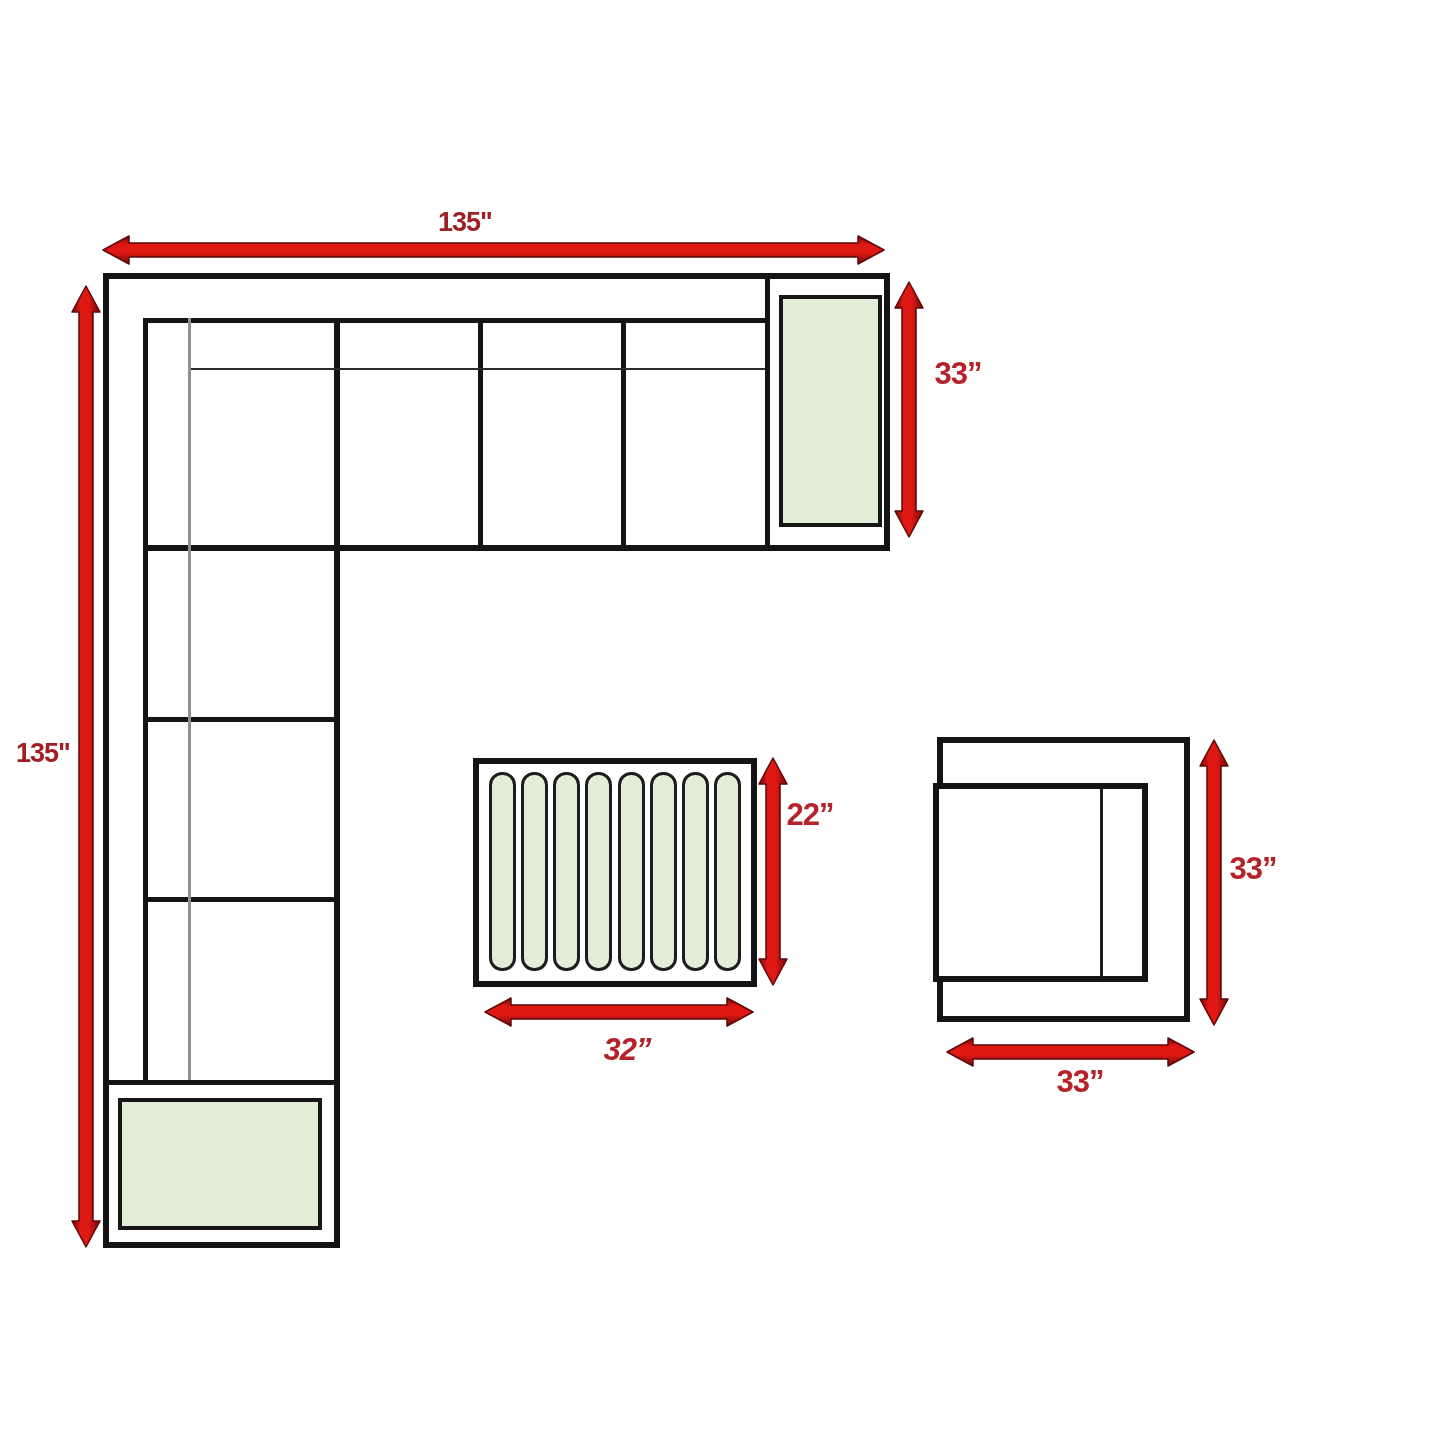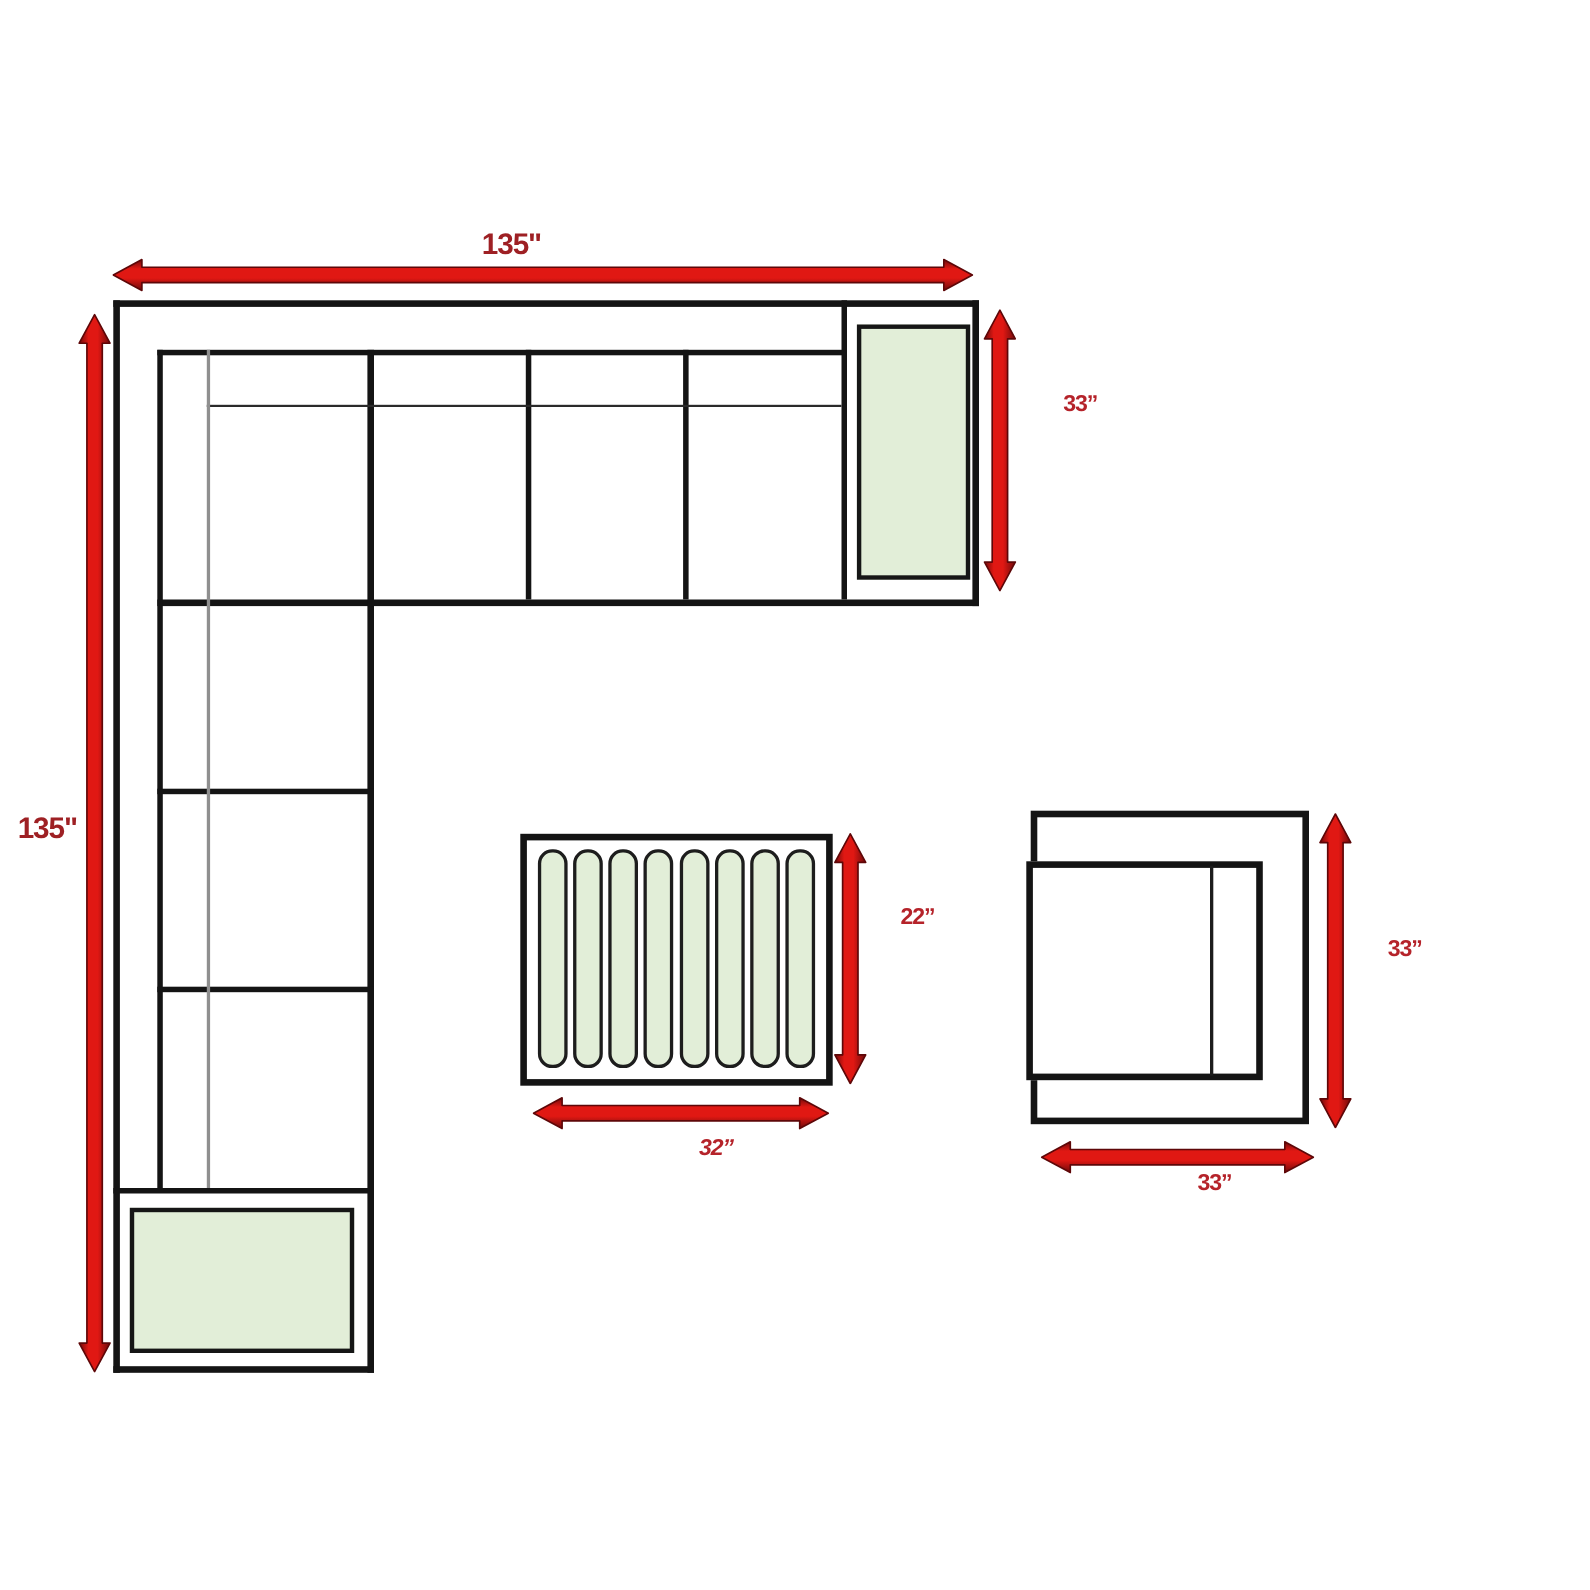--- a/index.html
+++ b/index.html
@@ -22,21 +22,21 @@
   .arrow{position:absolute;}
   .dim-label{
     position:absolute;
     color:#a82025;
     font-weight:bold;
     text-align:center;
     letter-spacing:-1px;
     white-space:nowrap;
   }
   .dim-label.big{font-size:27px;color:#9e2024;}
-  .dim-label.small{font-size:21px;color:#b5232a;padding-left:24px;}
+  .dim-label.small{font-size:31px;color:#b5232a;}
   .table-outer{
     position:absolute;left:473px;top:758px;width:284px;height:229px;
     border:6px solid #141414;box-sizing:border-box;background:#ffffff;
   }
   .slat-row{
     position:absolute;left:10px;right:10px;top:8px;bottom:10px;
     display:flex;justify-content:space-between;align-items:stretch;
   }
   .slat{
     width:27px;
@@ -159,21 +159,21 @@
         <linearGradient id="g5" x1="0" y1="0" x2="0" y2="1">
       <stop offset="0" stop-color="#6f0a0b"></stop>
           <stop offset="0.3" stop-color="#e01813"></stop>
       <stop offset="0.6" stop-color="#e01813"></stop>
           <stop offset="1" stop-color="#6f0a0b"></stop>
     </linearGradient>
       </defs>
     <polygon points="1,16 27,2 27,9 243,9 243,2 269,16 243,30 243,23 27,23 27,30" fill="url(#g5)" stroke="#5e0708" stroke-width="1.5" stroke-linejoin="round"></polygon>
   </svg>
 
-  <div class="dim-label small" style="left:775px;top:822px;width:70px;">22”</div>
+  <div class="dim-label small" style="left:775px;top:797px;width:70px;">22”</div>
   <div class="dim-label small" style="left:587px;top:1032px;width:80px;font-style:italic;">32”</div>
 
   <div class="chair-outer"></div>
   <div class="chair-seat"></div>
   <div class="chair-divider"></div>
 
   <svg class="arrow" style="left:1198px;top:739px;" width="32" height="287">
     <defs>
         <linearGradient id="g6" x1="0" y1="0" x2="1" y2="0">
       <stop offset="0" stop-color="#6f0a0b"></stop>

